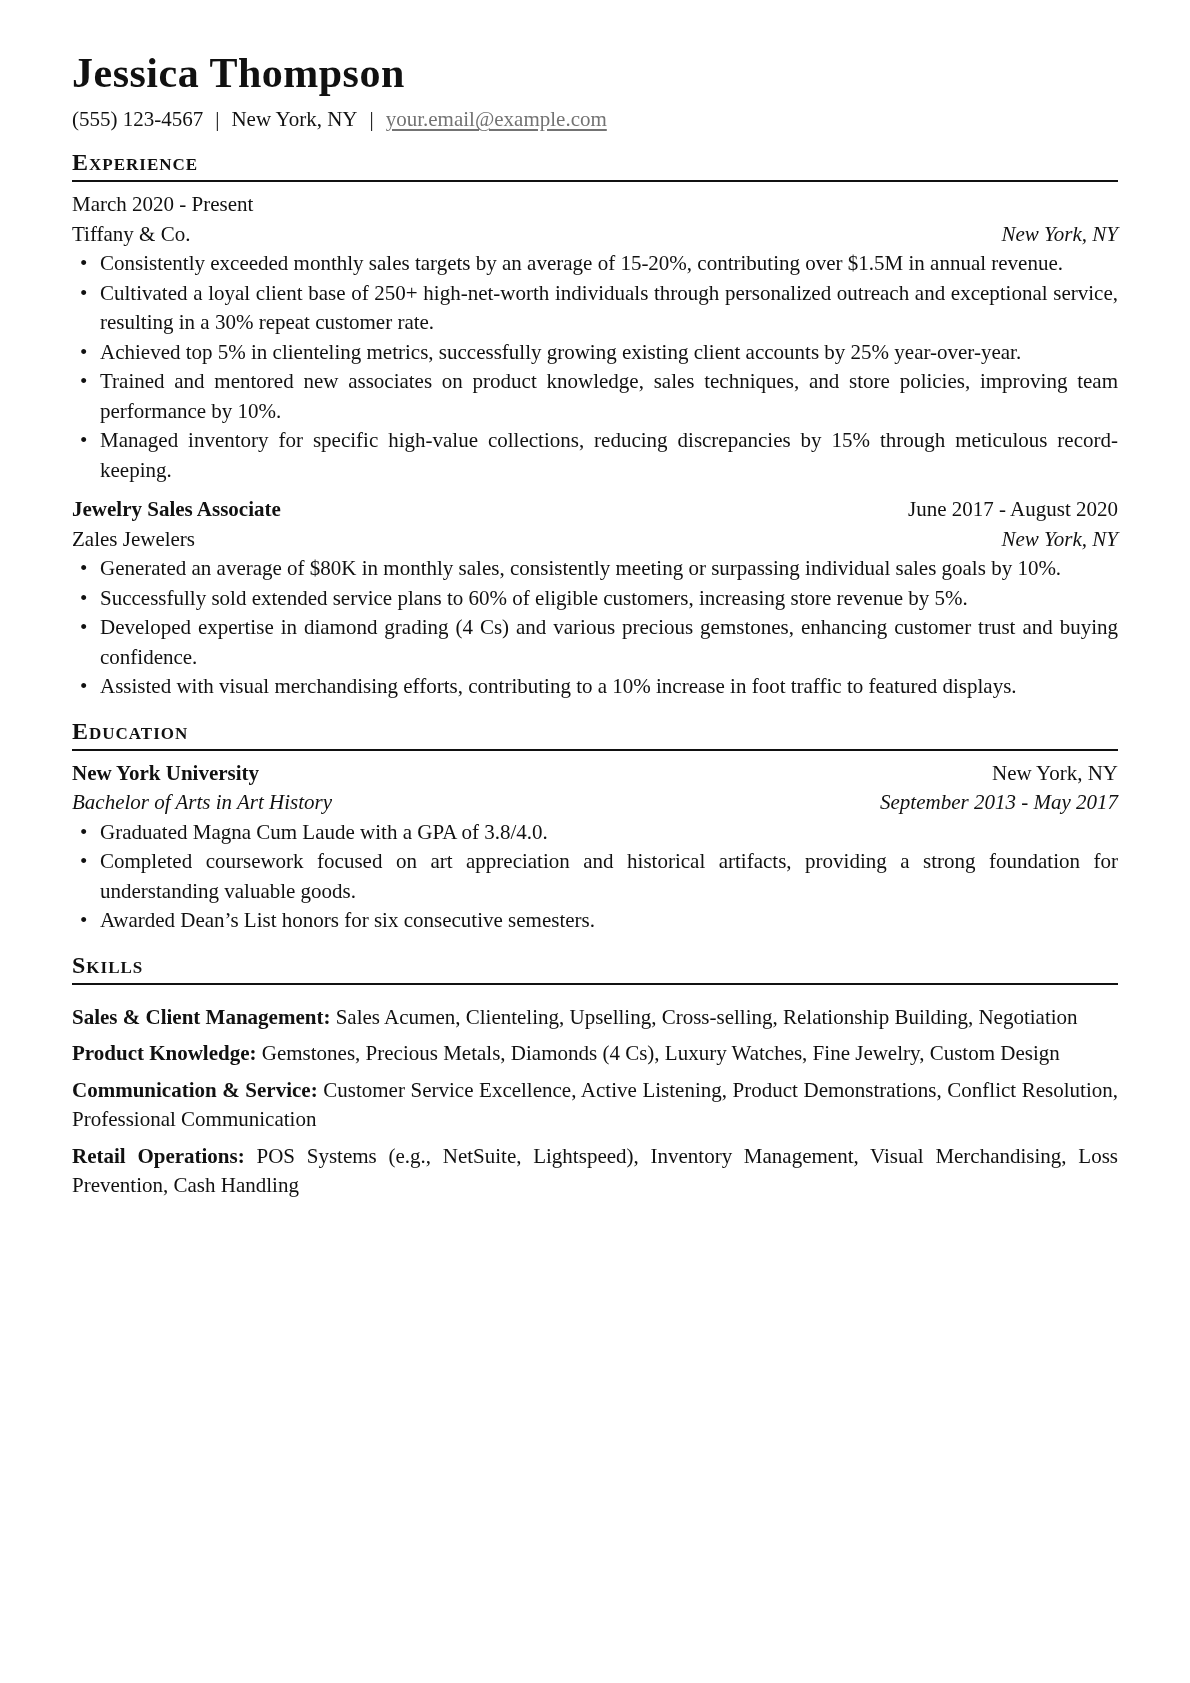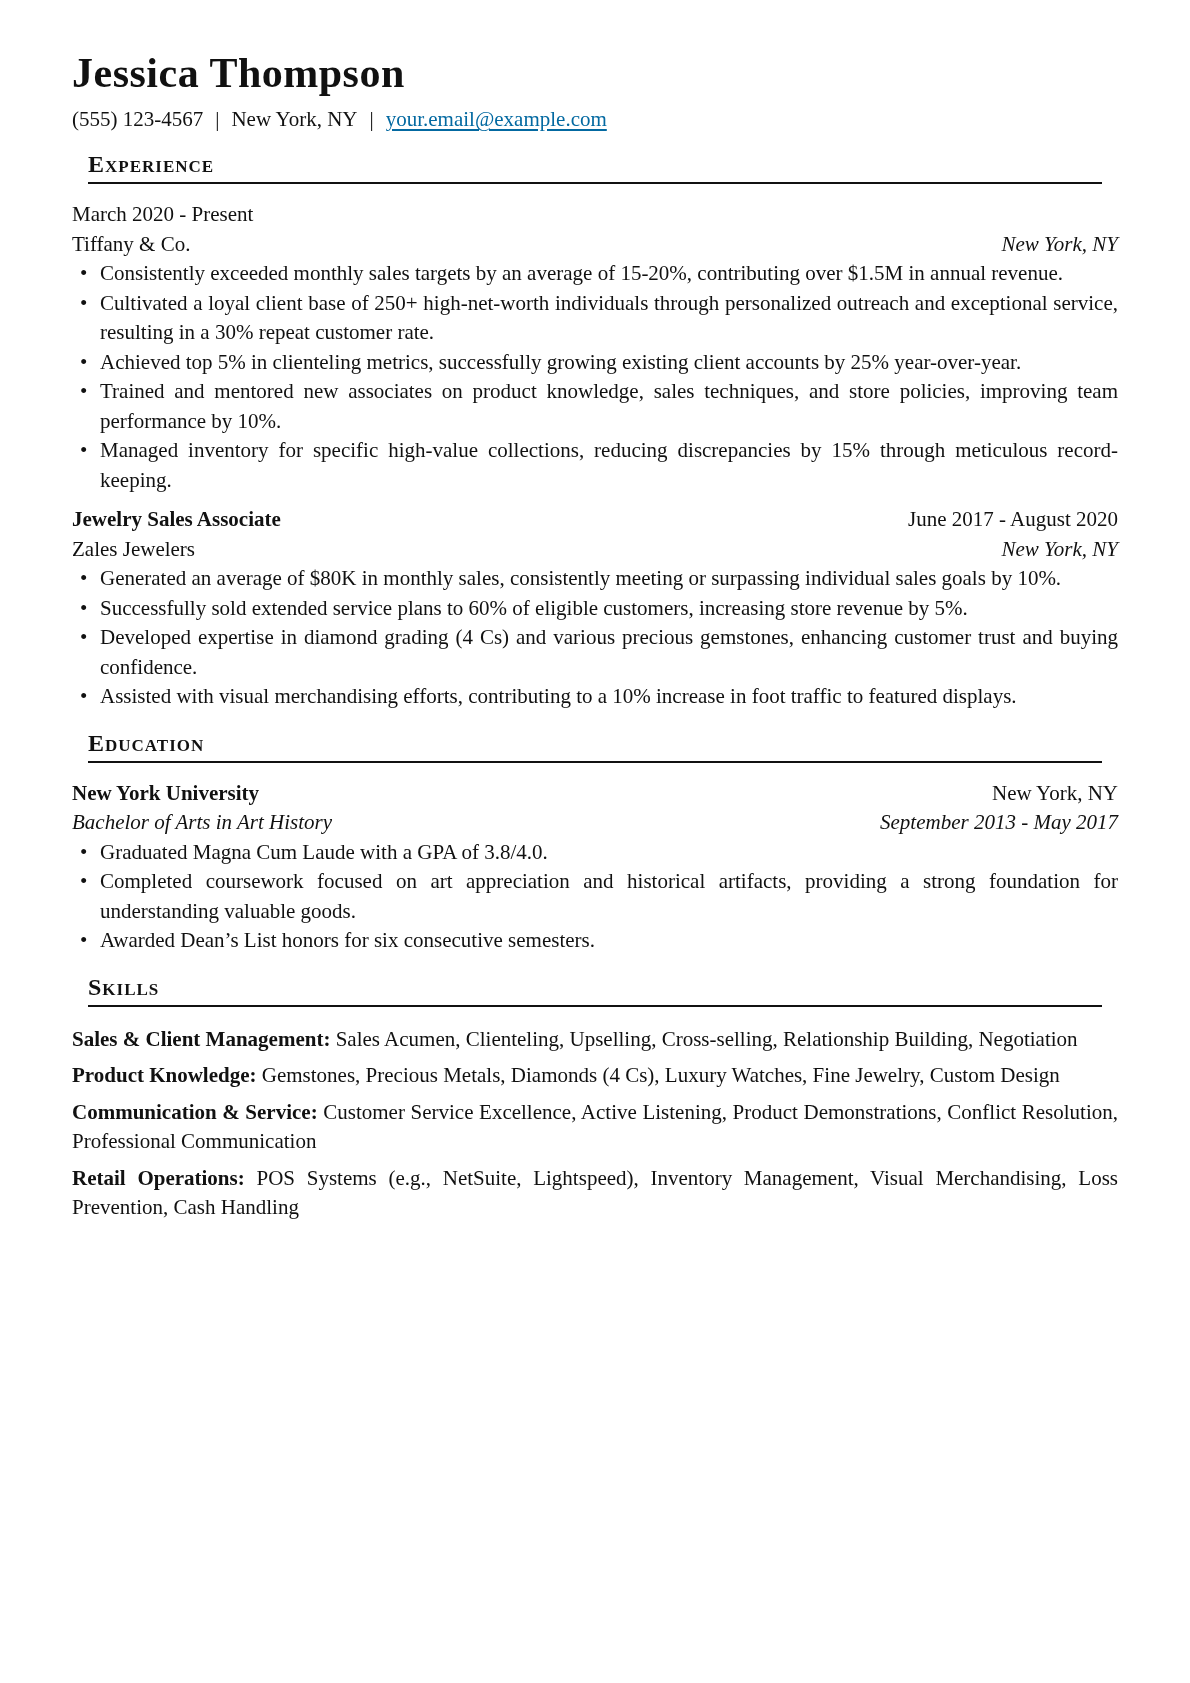--- a/index.html
+++ b/index.html
@@ -34,34 +34,34 @@
     .contact {
       margin-top: 4px;
       font-size: 21px;
       line-height: 28px;
     }
     .contact .sep {
       display: inline-block;
       margin: 0 12px;
     }
     .contact a {
-      color: #0369a1;
+      color: #737373;
       text-decoration: underline;
       text-underline-offset: 3px;
     }
     .section {
       margin-top: 14px;
     }
     .section-title {
       font-size: 24px;
       font-weight: bold;
       font-variant: small-caps;
       letter-spacing: 1px;
       line-height: 30px;
-      margin: 16px;
+      margin: 0;
       padding-bottom: 3px;
       border-bottom: 2px solid #111111;
     }
     .entry {
       margin-top: 8px;
     }
     .entry + .entry {
       margin-top: 10px;
     }
     .row {

